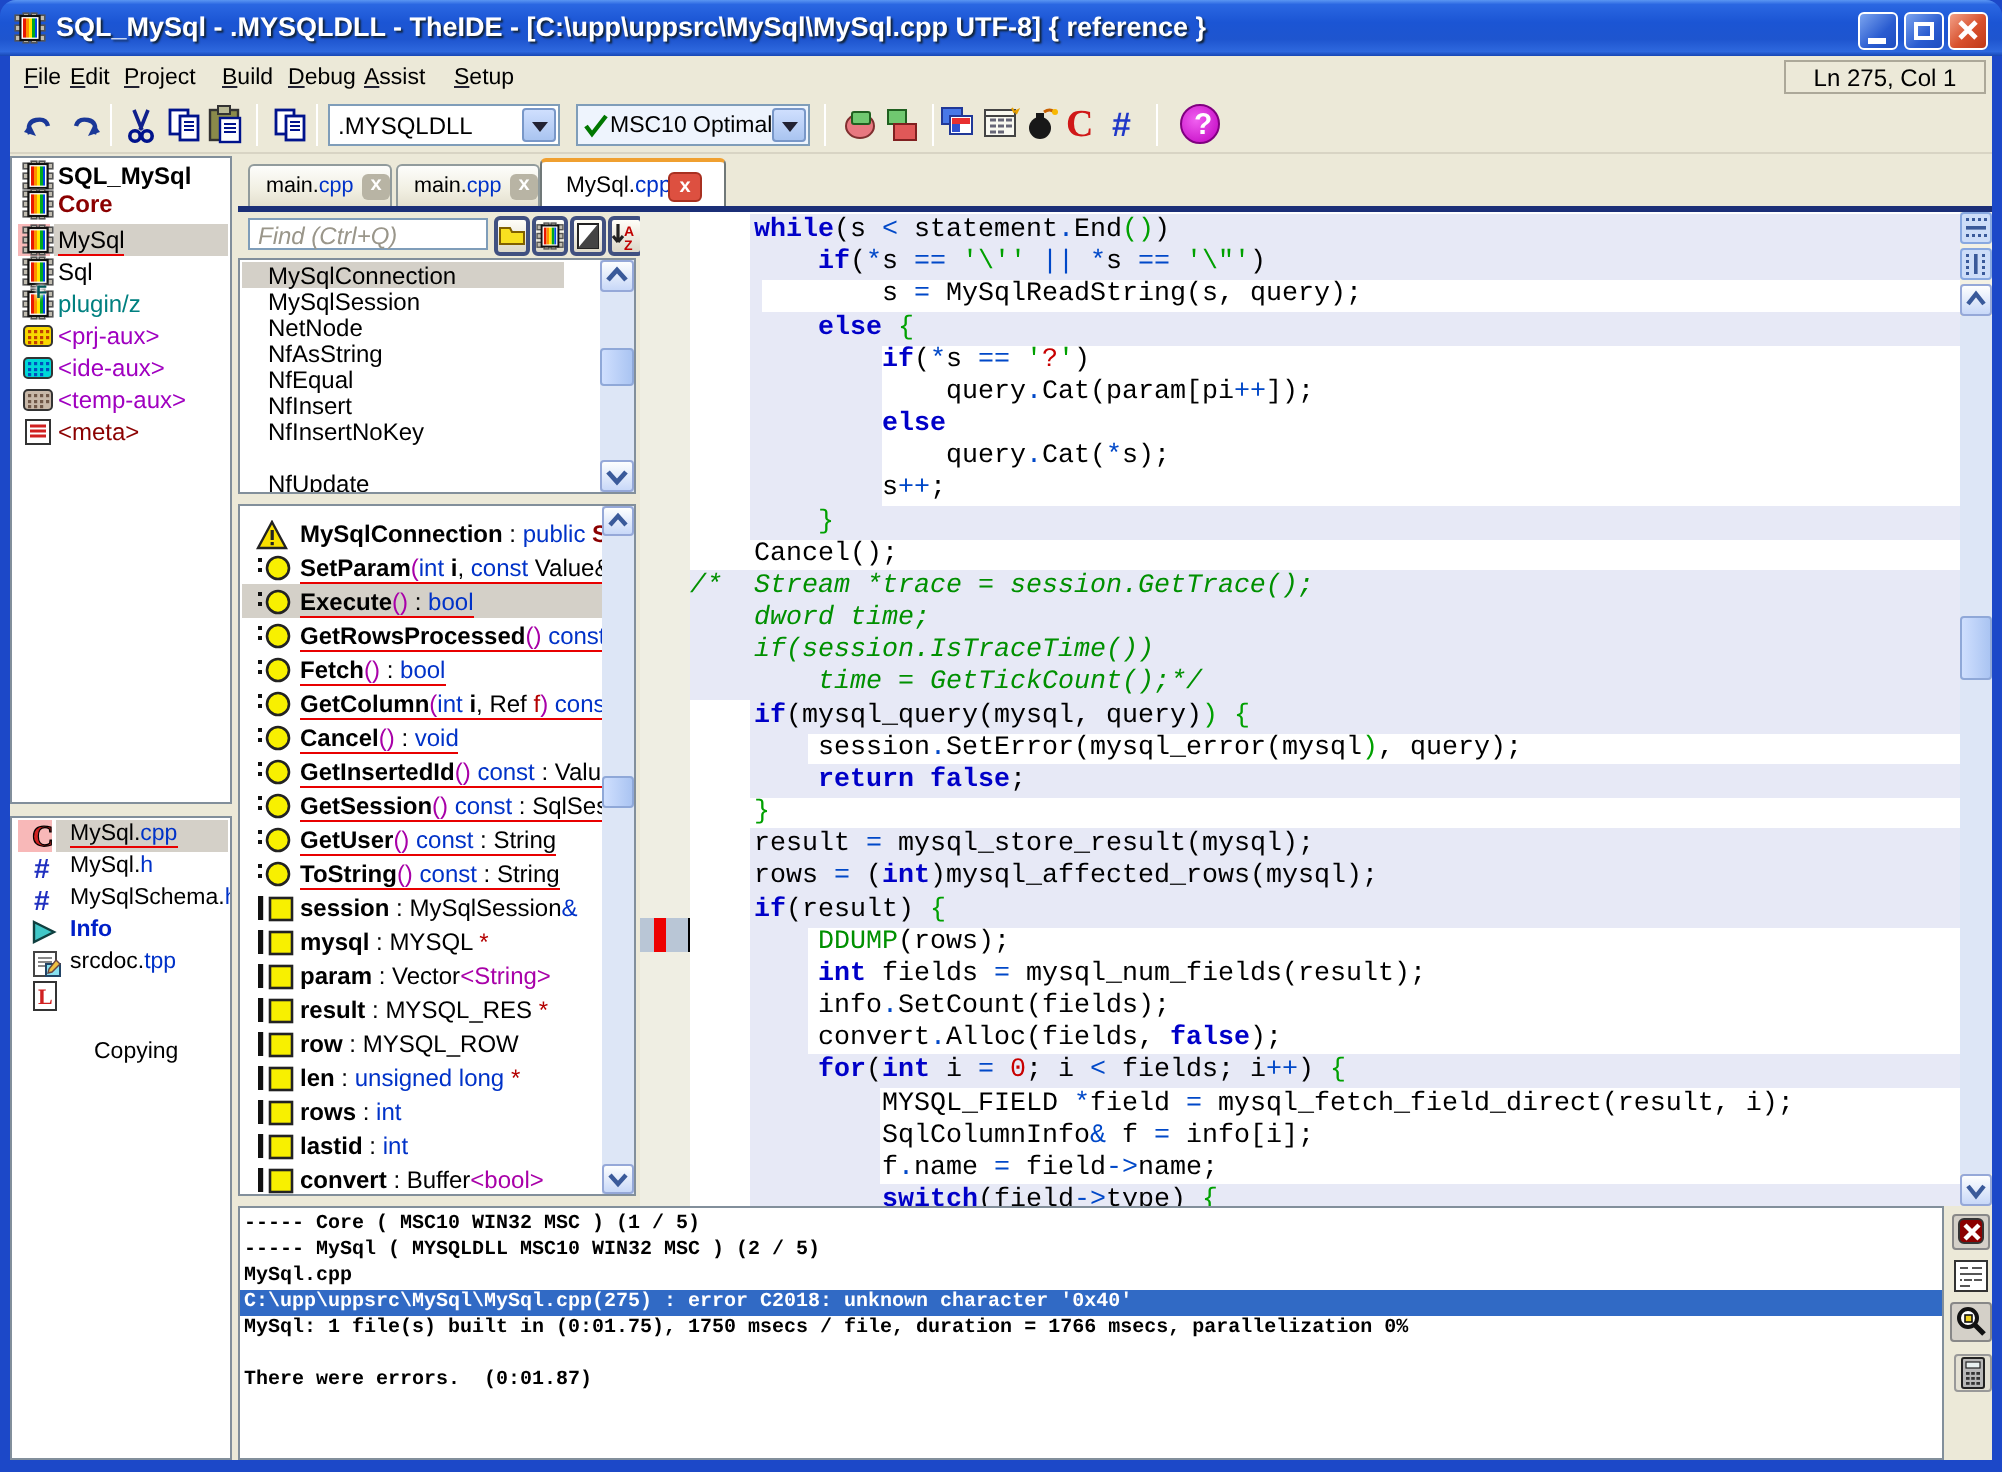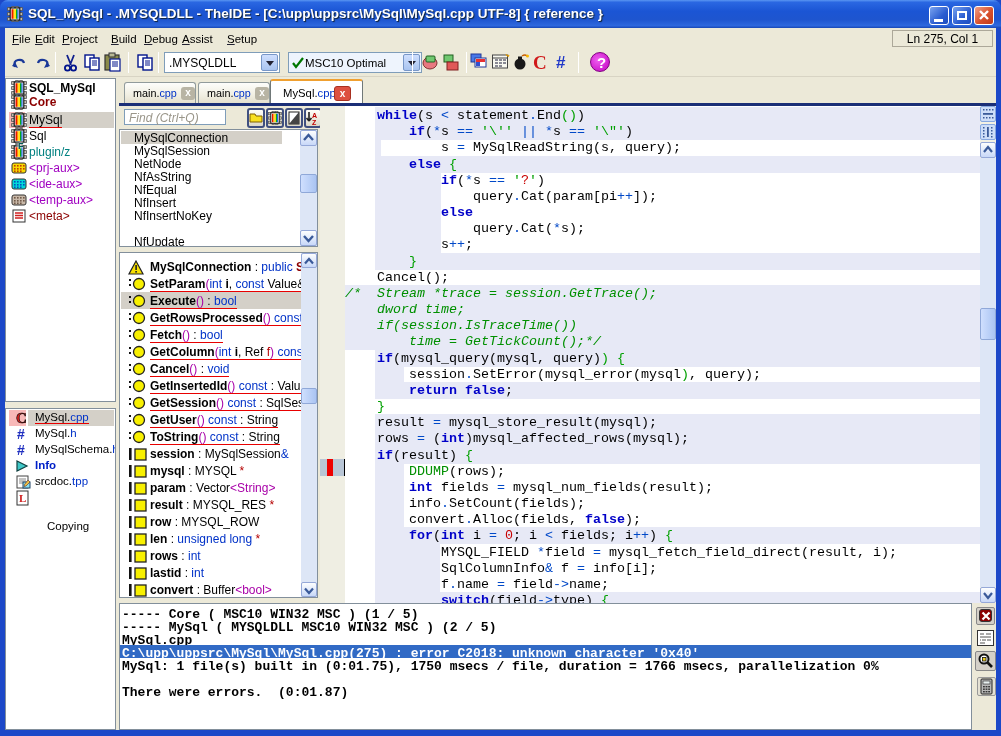--- a/index.html
+++ b/index.html
@@ -47,21 +47,21 @@
 .cl{position:absolute;top:0;height:17px;background:#e7e9f6}
 .ct{position:absolute;top:1px;left:0;font-family:"Liberation Mono",monospace;font-size:13.34px;white-space:pre;color:#000}
 .k{font-weight:bold;color:#0000c8}
 .o{color:#0048c8}
 .g{color:#00a000}
 .gr{color:#009000}
 .cm{color:#009000;font-style:italic}
 .rd{color:#c80000}
 
 #con{left:119px;top:603px;width:853px;height:127px;background:#fff;border:1px solid #828f9b;overflow:hidden}
-.krow{position:absolute;left:2px;font-family:"Liberation Mono",monospace;font-size:13px;font-weight:bold;white-space:pre;color:#000}
+.krow{position:absolute;left:2px;font-family:"Liberation Mono",monospace;font-size:10px;font-weight:bold;white-space:pre;color:#000}
 </style></head><body>
 <div class="a" id="frame"></div>
 <div class="a" id="inner"></div>
 <div class="a" id="title"></div>
 <svg class="a" style="left:7px;top:6px" width="16" height="16" viewBox="0 0 16 16">
     <g fill="#c0bcb0" stroke="#555" stroke-width="0.8">
       <rect x="0.6" y="1.6" width="3" height="2.8"></rect>
       <rect x="0.6" y="6.6" width="3" height="2.8"></rect>
       <rect x="0.6" y="11.6" width="3" height="2.8"></rect>
       <rect x="12.4" y="1.6" width="3" height="2.8"></rect>
@@ -131,21 +131,21 @@
 <svg class="a" style="left:136px;top:53px" width="19" height="19" viewBox="0 0 19 19">
     <rect x="2" y="2" width="9" height="12" fill="#fff" stroke="#00138c" stroke-width="1.4"></rect>
     <rect x="7" y="5" width="9" height="12" fill="#fff" stroke="#00138c" stroke-width="1.4"></rect>
     <path d="M9 8h5M9 10h5M9 12h5" stroke="#00138c" stroke-width="1"></path>
   </svg>
 <div class="a sep" style="left:158px;top:52px"></div>
 <div class="a combo" style="left:164px;top:52px;width:116px">
     <span style="position:absolute;left:4px;top:3px">.MYSQLDLL</span>
     <span class="ar"></span>
   </div>
-<div class="a combo" style="left:288px;top:52px;width:134px;background:#eef4fd;font-size:11.5px">
+<div class="a combo" style="left:288px;top:52px;width:117px;background:#eef4fd;font-size:11.5px">
     <svg class="a" style="left:3px;top:4px" width="12" height="12" viewBox="0 0 12 12">
       <path d="M1 6 L4 10 L11 1" stroke="#070" stroke-width="2.2" fill="none"></path>
     </svg>
     <span style="position:absolute;left:16px;top:4px">MSC10 Optimal</span>
     <span class="ar"></span>
   </div>
 <div class="a sep" style="left:412px;top:52px"></div>
 <svg class="a" style="left:421px;top:53px" width="20" height="18" viewBox="0 0 20 18">
     <ellipse cx="9" cy="10" rx="7" ry="6" fill="#e87880" stroke="#803030" stroke-width="1"></ellipse>
     <rect x="5" y="3" width="9" height="6" rx="1" fill="#70c870" stroke="#206020" stroke-width="1"></rect>
@@ -415,21 +415,21 @@
       <span class="tx " style="left:28px;">srcdoc.<span class="blu">tpp</span></span>
     </div>
     <div class="trow f" style="top:81px;height:17px">
       <span class="ic" style="left:8px"><svg width="16" height="16" viewBox="0 0 16 16">
           <rect x="2" y="1" width="11" height="14" fill="#fff" stroke="#333" stroke-width="1"></rect>
           <text x="4" y="12" font-size="11" font-weight="bold" fill="#d02020" font-family="Liberation Serif">L</text>
         </svg></span>
       <span class="tx " style="left:40px;margin-top:29px;">Copying</span>
     </div>
   </div>
-<div class="a" style="left:124px;top:109px;width:102px;height:16px;background:#fff;border:1px solid #7f9db9">
+<div class="a" style="left:124px;top:109px;width:120px;height:16px;background:#fff;border:1px solid #7f9db9">
     <span style="position:absolute;left:4px;top:1px;font-style:italic;color:#9a968a;font-size:12px">Find (Ctrl+Q)</span>
   </div>
 <div class="a" style="left:247px;top:108px">
     <div class="btn4" style="left:0px">
       <svg width="14" height="14" viewBox="0 0 14 14" style="position:absolute;left:0px;top:1px">
         <path d="M1 4 L1 11 L13 11 L13 5 L7 5 L6 3 L1 3 Z" fill="#f8e020" stroke="#806000" stroke-width="1"></path>
       </svg>
     </div>
     <div class="btn4" style="left:19px">
       <svg width="14" height="14" style="position:absolute;left:0px;top:1px" viewBox="0 0 16 16">

